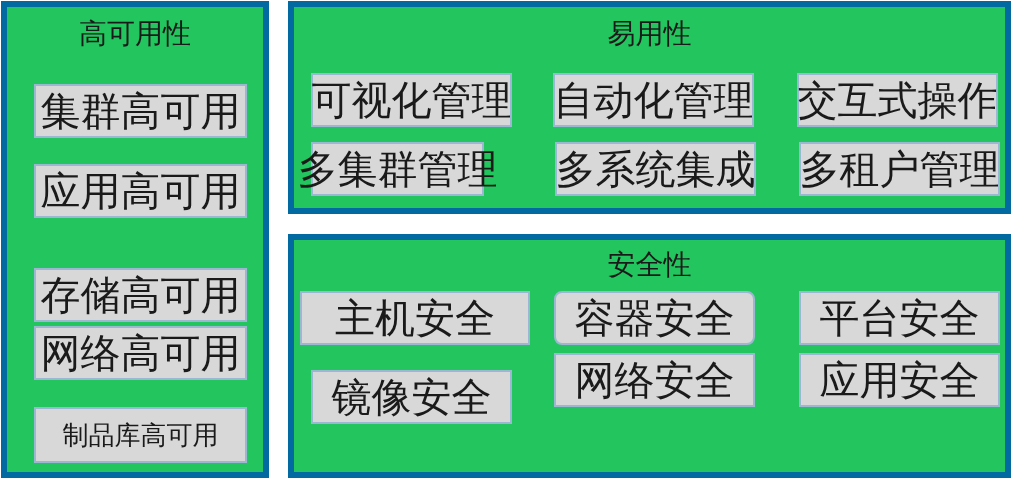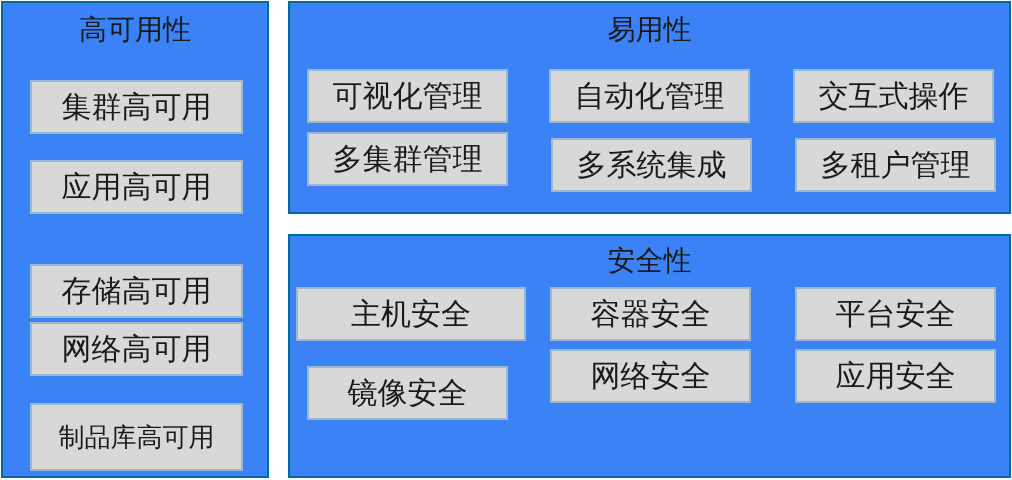--- a/index.html
+++ b/index.html
@@ -2,57 +2,57 @@
 <html><head>
 <meta charset="utf-8">
 <style>
   html, body { margin: 0; padding: 0; }
   body {
     width: 1012px; height: 480px; background: #ffffff; position: relative; overflow: hidden;
     font-family: "DejaVu Serif", "Liberation Serif", serif;
   }
   .panel {
     position: absolute; box-sizing: border-box;
-    background: #3b82f6; border: 2px solid #0369a1;
+    background: #22c55e; border: 6px solid #0369a1;
   }
   .panel-title {
     position: absolute; left: 0; right: 0; text-align: center;
     font-size: 28px; color: #1a1a1a; line-height: 34px;
   }
   .item {
     position: absolute; box-sizing: border-box;
     background: #d8d8d8; border: 2px solid #9bb7d2;
     display: flex; align-items: center; justify-content: center;
-    font-size: 30px; color: #1a1a1a; white-space: nowrap;
+    font-size: 40px; color: #1a1a1a; white-space: nowrap;
   }
   .item.small { font-size: 26px; }
 </style>
 </head>
 <body>
 
 <div class="panel" style="left:1px; top:1px; width:268px; height:477px;">
   <div class="panel-title" style="top:10px;">高可用性</div>
   <div class="item" style="left:27px; top:77px; width:213px; height:54px;">集群高可用</div>
   <div class="item" style="left:27px; top:157px; width:213px; height:54px;">应用高可用</div>
   <div class="item" style="left:27px; top:238px; width:213px; height:54px;margin-top:23px;">存储高可用</div>
   <div class="item" style="left:27px; top:319px; width:213px; height:54px;">网络高可用</div>
-  <div class="item small" style="left:27px; top:400px; width:213px; height:68px;">制品库高可用</div>
+  <div class="item small" style="left:27px; top:400px; width:213px; height:56px;">制品库高可用</div>
 </div>
 
 <div class="panel" style="left:288px; top:1px; width:723px; height:213px;">
   <div class="panel-title" style="top:10px;">易用性</div>
   <div class="item" style="left:17px; top:66px; width:201px; height:54px;">可视化管理</div>
   <div class="item" style="left:259px; top:66px; width:201px; height:54px;">自动化管理</div>
   <div class="item" style="left:503px; top:66px; width:201px; height:54px;">交互式操作</div>
-  <div class="item" style="left:17px; top:129px; width:201px; height:54px;">多集群管理</div>
+  <div class="item" style="left:17px; top:135px; width:173px; height:54px;">多集群管理</div>
   <div class="item" style="left:261px; top:135px; width:201px; height:54px;">多系统集成</div>
   <div class="item" style="left:505px; top:135px; width:201px; height:54px;">多租户管理</div>
 </div>
 
 <div class="panel" style="left:288px; top:234px; width:723px; height:244px;">
   <div class="panel-title" style="top:8px;">安全性</div>
   <div class="item" style="left:6px; top:51px; width:230px; height:54px;">主机安全</div>
-  <div class="item" style="left:260px; top:51px; width:201px; height:54px;">容器安全</div>
+  <div class="item" style="left:260px; top:51px; width:201px; height:54px;border-radius:8px;">容器安全</div>
   <div class="item" style="left:505px; top:51px; width:201px; height:54px;text-align:center;">平台安全</div>
   <div class="item" style="left:17px; top:130px; width:201px; height:54px;">镜像安全</div>
   <div class="item" style="left:260px; top:113px; width:201px; height:54px;">网络安全</div>
   <div class="item" style="left:505px; top:113px; width:201px; height:54px;">应用安全</div>
 </div>
 
 </body></html>

